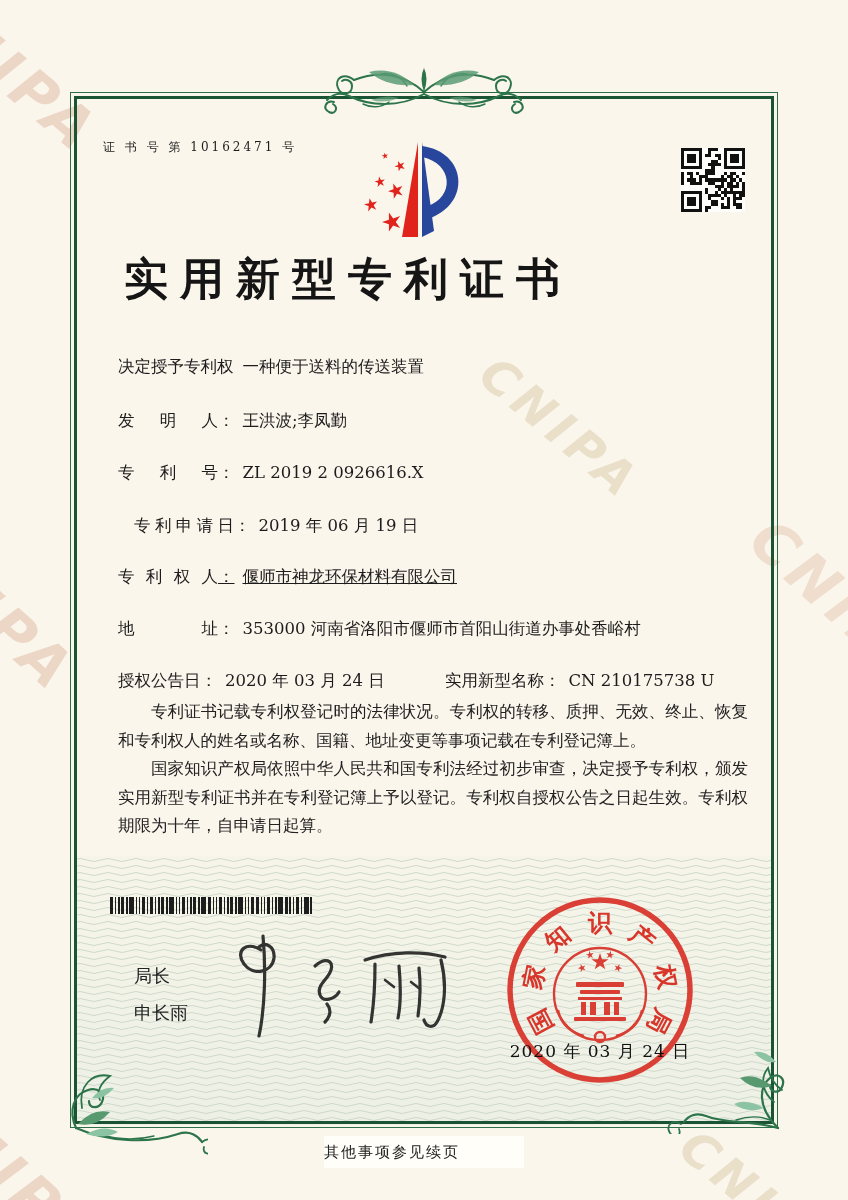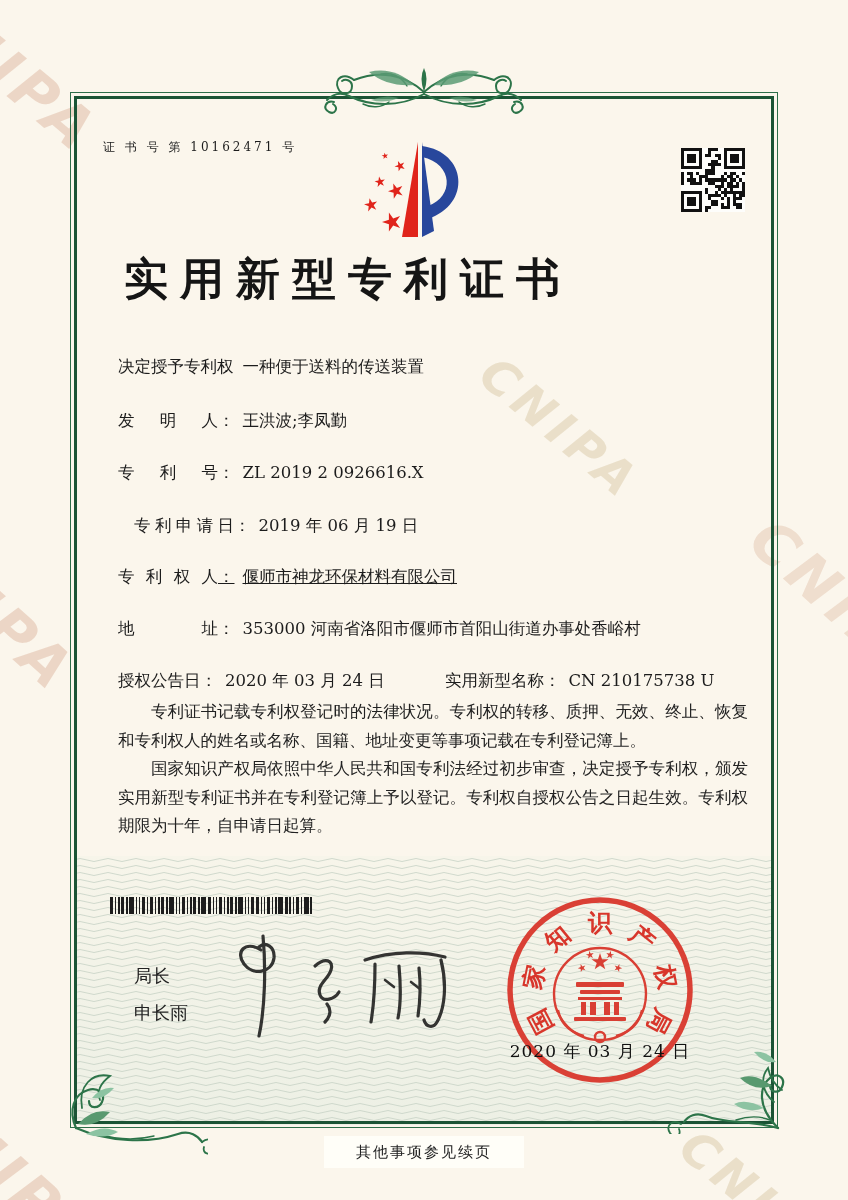--- a/index.html
+++ b/index.html
@@ -64,21 +64,21 @@
   #seal-date{
     left:500px; top:1040px; width:200px; text-align:center; font-size:17px;
     letter-spacing:1px; color:#111; z-index:6;
   }
   #page-footer{
     left:0; top:1092px; width:848px; text-align:center; font-size:15px;
     letter-spacing:2px; color:#333; z-index:4;
   }
   #continuation-note{
     position:absolute; left:324px; top:1136px; width:200px; height:32px;
-    background:#fffef8; z-index:3; text-align:center; line-height:32px;
+    background:#fffef8; z-index:3; text-align:left; line-height:32px;
     font-size:15px; letter-spacing:2px; color:#222;
   }
   .ornament{position:absolute; z-index:3;}
   #ornament-top{left:309px; top:58px; width:230px; height:58px;}
   #ornament-bl{left:58px; top:1050px; width:150px; height:105px;}
   #ornament-br{left:636px; top:1016px; width:150px; height:118px;}
 </style>
 </head>
 <body>
 

